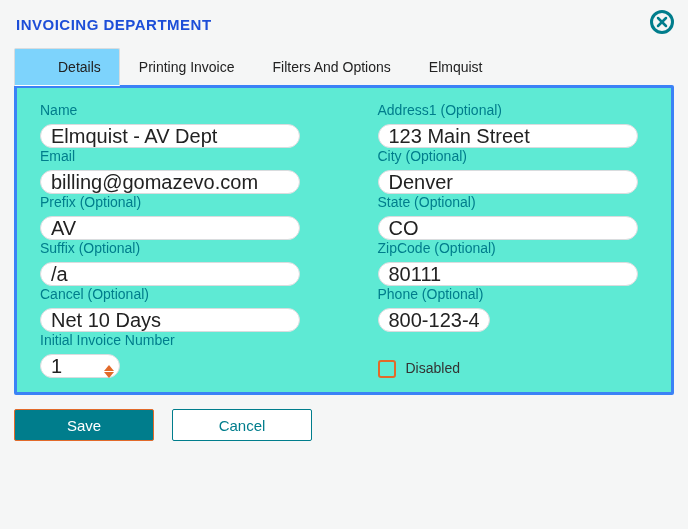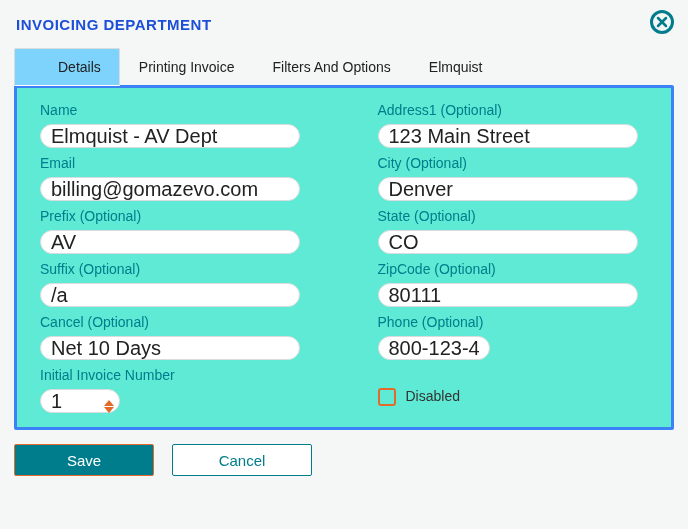--- a/index.html
+++ b/index.html
@@ -66,21 +66,21 @@
   }
   .grid {
     display: grid;
     grid-template-columns: 1fr 1fr;
     column-gap: 60px;
   }
   .col { display: flex; flex-direction: column; }
   .field-label {
     color: #007d8c;
     font-size: 14px;
-    margin-top: 7px;
+    margin-top: 0;
     margin-bottom: 6px;
   }
   .field-label.first { margin-top: 0; }
   input[type=text] {
     width: 260px;
     height: 24px;
     border: 1px solid #d9dcde;
     border-radius: 12px;
     padding: 0 10px;
     font-size: 20px;

